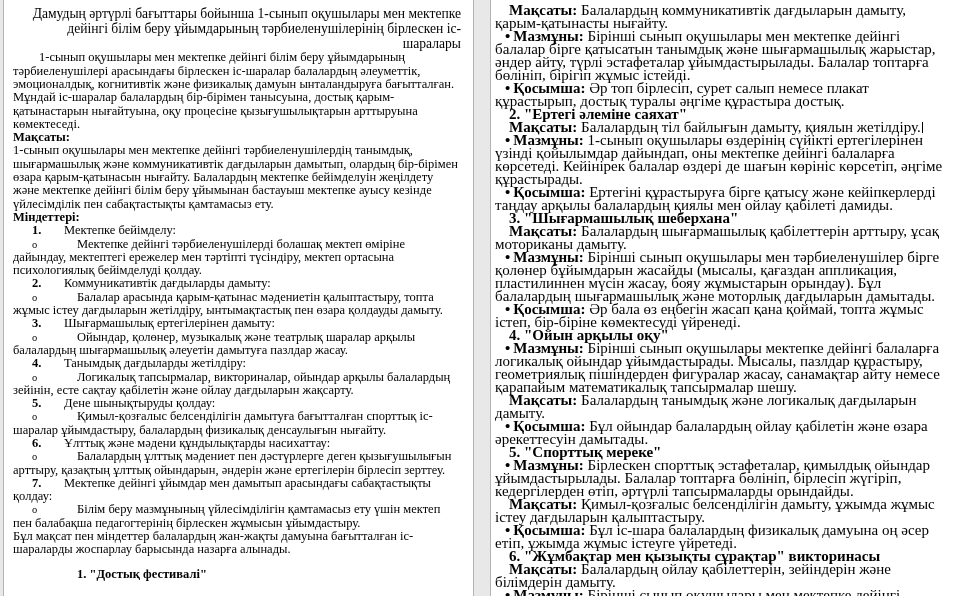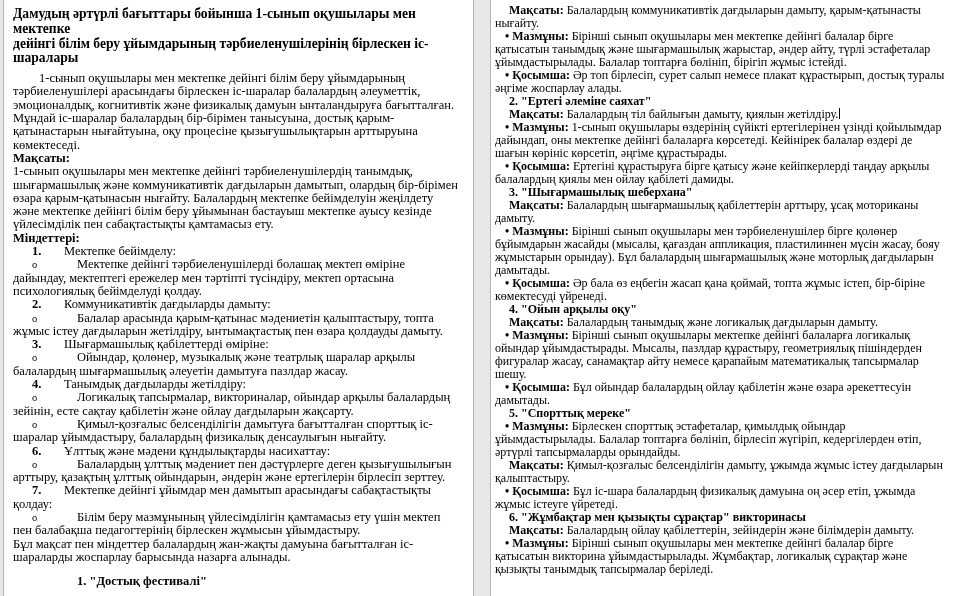--- a/index.html
+++ b/index.html
@@ -16,25 +16,25 @@
   #page-left{
     left:3px;width:471px;
     border-left:1px solid #b3b3b3;border-right:1px solid #b3b3b3;
     padding:7px 12px 8px 9px;
     font-size:12.5px;line-height:13.3px;
   }
   #page-right{
     left:490px;width:471px;
     border-left:1px solid #b3b3b3;
     padding:4px 13px 8px 4px;
-    font-size:12px;line-height:13px;
+    font-size:15px;line-height:13px;
   }
   .title{
-    font-weight:bold;text-align:left;
-    font-size:13.6px;line-height:14.8px;margin-bottom:6px;
+    font-weight:normal;text-align:right;
+    font-size:13.6px;line-height:14.8px;margin-bottom:0;
   }
   .para{margin:0;}
   .p-body.indent{text-indent:26px;}
   .p-bold-line{font-weight:bold;}
   .p-numbered .marker{display:inline-block;width:51px;padding-left:19px;box-sizing:border-box;font-weight:bold;}
   .p-numbered .txt{font-weight:normal;}
   .p-sub .marker{display:inline-block;width:64px;padding-left:19px;box-sizing:border-box;font-size:10.5px;}
   .p-event-heading{font-weight:bold;}
   #page-left .p-event-heading{text-indent:64px;}
   #page-left .p-event-heading.spaced{margin-top:11px;}
@@ -56,50 +56,51 @@
     </div>
   <div id="left-body">
       <div class="para p-body indent"><span class="txt">1-сынып оқушылары мен мектепке дейінгі білім беру ұйымдарының тәрбиеленушілері арасындағы бірлескен іс-шаралар балалардың әлеуметтік, эмоционалдық, когнитивтік және физикалық дамуын ынталандыруға бағытталған. Мұндай іс-шаралар балалардың бір-бірімен танысуына, достық қарым-қатынастарын нығайтуына, оқу процесіне қызығушылықтарын арттыруына көмектеседі.</span></div>
       <div class="para p-bold-line"><span class="txt">Мақсаты:</span></div>
       <div class="para p-body"><span class="txt">1-сынып оқушылары мен мектепке дейінгі тәрбиеленушілердің танымдық, шығармашылық және коммуникативтік дағдыларын дамытып, олардың бір-бірімен өзара қарым-қатынасын нығайту. Балалардың мектепке бейімделуін жеңілдету және мектепке дейінгі білім беру ұйымынан бастауыш мектепке ауысу кезінде үйлесімділік пен сабақтастықты қамтамасыз ету.</span></div>
       <div class="para p-bold-line"><span class="txt">Міндеттері:</span></div>
       <div class="para p-numbered"><span class="marker">1.</span><span class="txt">Мектепке бейімделу:</span></div>
       <div class="para p-sub"><span class="marker">o</span><span class="txt">Мектепке дейінгі тәрбиеленушілерді болашақ мектеп өміріне дайындау, мектептегі ережелер мен тәртіпті түсіндіру, мектеп ортасына психологиялық бейімделуді қолдау.</span></div>
       <div class="para p-numbered"><span class="marker">2.</span><span class="txt">Коммуникативтік дағдыларды дамыту:</span></div>
       <div class="para p-sub"><span class="marker">o</span><span class="txt">Балалар арасында қарым-қатынас мәдениетін қалыптастыру, топта жұмыс істеу дағдыларын жетілдіру, ынтымақтастық пен өзара қолдауды дамыту.</span></div>
-      <div class="para p-numbered"><span class="marker">3.</span><span class="txt">Шығармашылық қабілеттерді өміріне:</span></div>
+      <div class="para p-numbered"><span class="marker">3.</span><span class="txt">Шығармашылық ертегілерінен дамыту:</span></div>
       <div class="para p-sub"><span class="marker">o</span><span class="txt">Ойындар, қолөнер, музыкалық және театрлық шаралар арқылы балалардың шығармашылық әлеуетін дамытуға пазлдар жасау.</span></div>
       <div class="para p-numbered"><span class="marker">4.</span><span class="txt">Танымдық дағдыларды жетілдіру:</span></div>
       <div class="para p-sub"><span class="marker">o</span><span class="txt">Логикалық тапсырмалар, викториналар, ойындар арқылы балалардың зейінін, есте сақтау қабілетін және ойлау дағдыларын жақсарту.</span></div>
+      <div class="para p-numbered"><span class="marker">5.</span><span class="txt">Дене шынықтыруды қолдау:</span></div>
       <div class="para p-sub"><span class="marker">o</span><span class="txt">Қимыл-қозғалыс белсенділігін дамытуға бағытталған спорттық іс-шаралар ұйымдастыру, балалардың физикалық денсаулығын нығайту.</span></div>
       <div class="para p-numbered"><span class="marker">6.</span><span class="txt">Ұлттық және мәдени құндылықтарды насихаттау:</span></div>
       <div class="para p-sub"><span class="marker">o</span><span class="txt">Балалардың ұлттық мәдениет пен дәстүрлерге деген қызығушылығын арттыру, қазақтың ұлттық ойындарын, әндерін және ертегілерін бірлесіп зерттеу.</span></div>
       <div class="para p-numbered"><span class="marker">7.</span><span class="txt">Мектепке дейінгі ұйымдар мен дамытып арасындағы сабақтастықты қолдау:</span></div>
       <div class="para p-sub"><span class="marker">o</span><span class="txt">Білім беру мазмұнының үйлесімділігін қамтамасыз ету үшін мектеп пен балабақша педагогтерінің бірлескен жұмысын ұйымдастыру.</span></div>
       <div class="para p-body"><span class="txt">Бұл мақсат пен міндеттер балалардың жан-жақты дамуына бағытталған іс-шараларды жоспарлау барысында назарға алынады.</span></div>
       <div class="para p-event-heading spaced"><span class="txt">1. "Достық фестивалі"</span></div>
     </div>
 </div>
 
 <div class="page" id="page-right">
   <div id="right-body">
       <div class="para p-labeled"><span class="lbl">Мақсаты:</span><span class="txt"> Балалардың коммуникативтік дағдыларын дамыту, қарым-қатынасты нығайту.</span></div>
       <div class="para p-bullet"><span class="blt">•</span><span class="lbl">Мазмұны:</span><span class="txt"> Бірінші сынып оқушылары мен мектепке дейінгі балалар бірге қатысатын танымдық және шығармашылық жарыстар, әндер айту, түрлі эстафеталар ұйымдастырылады. Балалар топтарға бөлініп, бірігіп жұмыс істейді.</span></div>
-      <div class="para p-bullet"><span class="blt">•</span><span class="lbl">Қосымша:</span><span class="txt"> Әр топ бірлесіп, сурет салып немесе плакат құрастырып, достық туралы әңгіме жоспарлау алады.</span></div>
+      <div class="para p-bullet"><span class="blt">•</span><span class="lbl">Қосымша:</span><span class="txt"> Әр топ бірлесіп, сурет салып немесе плакат құрастырып, достық туралы әңгіме құрастыра достық.</span></div>
       <div class="para p-event-heading"><span class="txt">2. "Ертегі әлеміне саяхат"</span></div>
       <div class="para p-labeled"><span class="lbl">Мақсаты:</span><span class="txt"> Балалардың тіл байлығын дамыту, қиялын жетілдіру.</span><span class="caret"></span></div>
       <div class="para p-bullet"><span class="blt">•</span><span class="lbl">Мазмұны:</span><span class="txt"> 1-сынып оқушылары өздерінің сүйікті ертегілерінен үзінді қойылымдар дайындап, оны мектепке дейінгі балаларға көрсетеді. Кейінірек балалар өздері де шағын көрініс көрсетіп, әңгіме құрастырады.</span></div>
       <div class="para p-bullet"><span class="blt">•</span><span class="lbl">Қосымша:</span><span class="txt"> Ертегіні құрастыруға бірге қатысу және кейіпкерлерді таңдау арқылы балалардың қиялы мен ойлау қабілеті дамиды.</span></div>
       <div class="para p-event-heading"><span class="txt">3. "Шығармашылық шеберхана"</span></div>
       <div class="para p-labeled"><span class="lbl">Мақсаты:</span><span class="txt"> Балалардың шығармашылық қабілеттерін арттыру, ұсақ моториканы дамыту.</span></div>
       <div class="para p-bullet"><span class="blt">•</span><span class="lbl">Мазмұны:</span><span class="txt"> Бірінші сынып оқушылары мен тәрбиеленушілер бірге қолөнер бұйымдарын жасайды (мысалы, қағаздан аппликация, пластилиннен мүсін жасау, бояу жұмыстарын орындау). Бұл балалардың шығармашылық және моторлық дағдыларын дамытады.</span></div>
       <div class="para p-bullet"><span class="blt">•</span><span class="lbl">Қосымша:</span><span class="txt"> Әр бала өз еңбегін жасап қана қоймай, топта жұмыс істеп, бір-біріне көмектесуді үйренеді.</span></div>
       <div class="para p-event-heading"><span class="txt">4. "Ойын арқылы оқу"</span></div>
+      <div class="para p-bullet"><span class="blt">•</span><span class="lbl">Мазмұны:</span><span class="txt"> Бірінші сынып оқушылары мектепке дейінгі балаларға логикалық ойындар ұйымдастырады. Мысалы, пазлдар құрастыру, геометриялық пішіндерден фигуралар жасау, санамақтар айту немесе қарапайым математикалық тапсырмалар шешу.</span></div>
       <div class="para p-labeled"><span class="lbl">Мақсаты:</span><span class="txt"> Балалардың танымдық және логикалық дағдыларын дамыту.</span></div>
-      <div class="para p-bullet"><span class="blt">•</span><span class="lbl">Мазмұны:</span><span class="txt"> Бірінші сынып оқушылары мектепке дейінгі балаларға логикалық ойындар ұйымдастырады. Мысалы, пазлдар құрастыру, геометриялық пішіндерден фигуралар жасау, санамақтар айту немесе қарапайым математикалық тапсырмалар шешу.</span></div>
       <div class="para p-bullet"><span class="blt">•</span><span class="lbl">Қосымша:</span><span class="txt"> Бұл ойындар балалардың ойлау қабілетін және өзара әрекеттесуін дамытады.</span></div>
       <div class="para p-event-heading"><span class="txt">5. "Спорттық мереке"</span></div>
       <div class="para p-bullet"><span class="blt">•</span><span class="lbl">Мазмұны:</span><span class="txt"> Бірлескен спорттық эстафеталар, қимылдық ойындар ұйымдастырылады. Балалар топтарға бөлініп, бірлесіп жүгіріп, кедергілерден өтіп, әртүрлі тапсырмаларды орындайды.</span></div>
       <div class="para p-labeled"><span class="lbl">Мақсаты:</span><span class="txt"> Қимыл-қозғалыс белсенділігін дамыту, ұжымда жұмыс істеу дағдыларын қалыптастыру.</span></div>
       <div class="para p-bullet"><span class="blt">•</span><span class="lbl">Қосымша:</span><span class="txt"> Бұл іс-шара балалардың физикалық дамуына оң әсер етіп, ұжымда жұмыс істеуге үйретеді.</span></div>
       <div class="para p-event-heading"><span class="txt">6. "Жұмбақтар мен қызықты сұрақтар" викторинасы</span></div>
       <div class="para p-labeled"><span class="lbl">Мақсаты:</span><span class="txt"> Балалардың ойлау қабілеттерін, зейіндерін және білімдерін дамыту.</span></div>
       <div class="para p-bullet"><span class="blt">•</span><span class="lbl">Мазмұны:</span><span class="txt"> Бірінші сынып оқушылары мен мектепке дейінгі балалар бірге қатысатын викторина ұйымдастырылады. Жұмбақтар, логикалық сұрақтар және қызықты танымдық тапсырмалар беріледі.</span></div>
     </div>
 </div>

